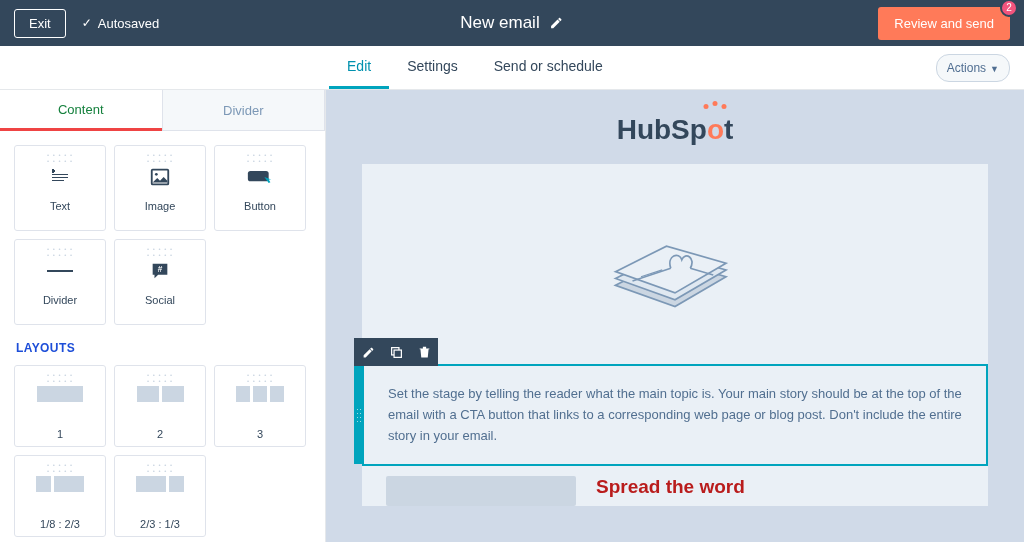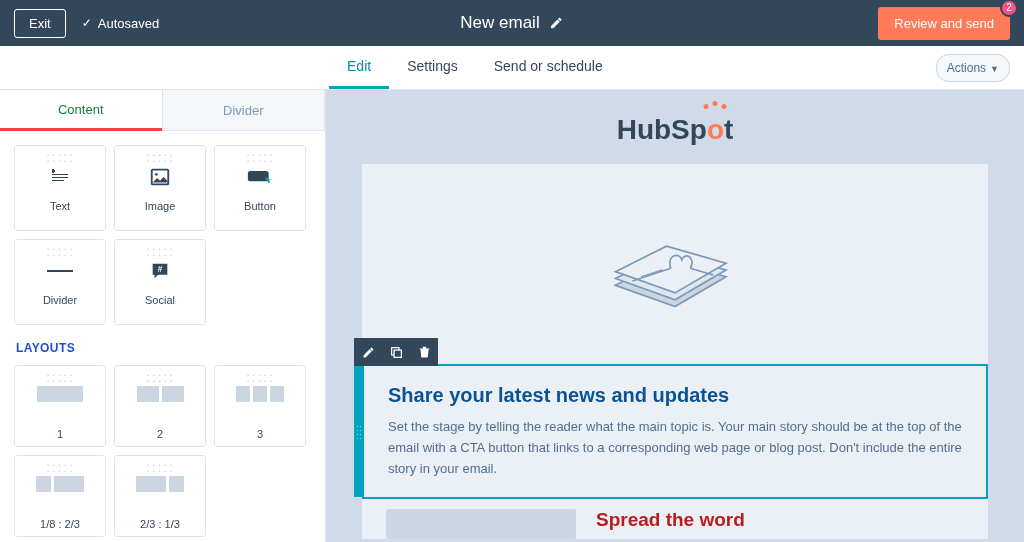--- a/index.html
+++ b/index.html
@@ -245,21 +245,20 @@
                 <rect x="2" y="2" width="9" height="9" fill="none" stroke="#fff" stroke-width="1.5"></rect>
                 <rect x="5" y="5" width="9" height="9" fill="#33475b" stroke="#fff" stroke-width="1.5"></rect>
               </svg>
             </button>
           <button>
               <svg width="13" height="13" viewBox="0 0 16 16">
                 <path d="M3 4h10l-1 10H4zM2 3h12v1H2zM6 1h4v2H6z" fill="#fff"></path>
               </svg>
             </button>
         </div>
-        <div class="content-h">Share your latest news and updates</div>
         <div class="content-p">Set the stage by telling the reader what the main topic is. Your main story should be at the top of the email with a CTA button that links to a corresponding web page or blog post. Don't include the entire story in your email.</div>
       </div>
 
       <div class="spread-row">
         <div class="spread-img"></div>
         <div class="spread-h">Spread the word</div>
       </div>
     </div>
   </div>
 </div>

